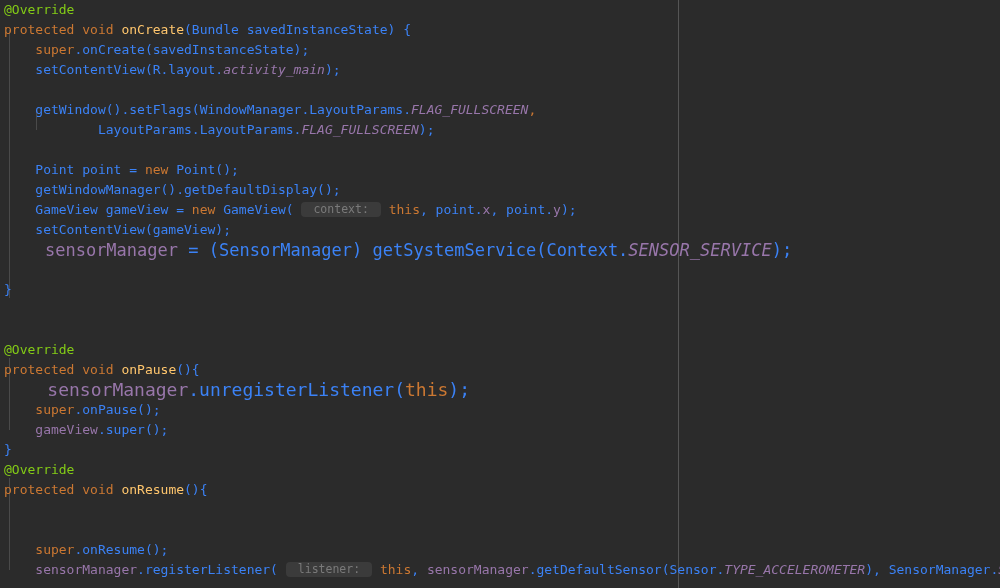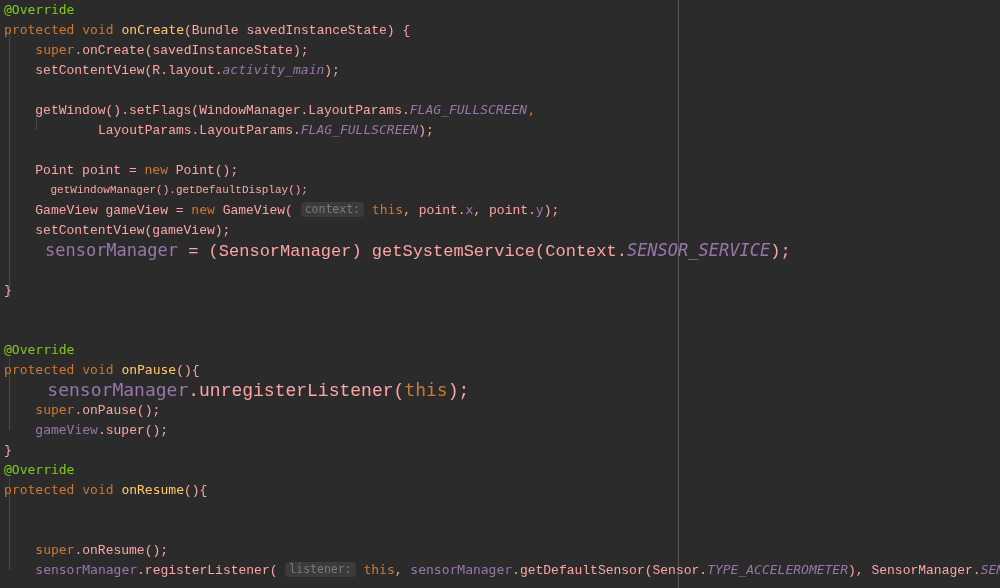--- a/index.html
+++ b/index.html
@@ -59,32 +59,32 @@
     padding-left: 4px;
     letter-spacing: 0px;
   }
 
   
   .tok-annotation { color: #84cc16; }
   .tok-keyword    { color: #cc7832; }
   .tok-method     { color: #ffc66d; }
   .tok-field      { color: #9876aa; }
   .tok-static     { color: #9876aa; font-style: italic; }
-  .tok-plain      { color: #fca5a5; font-family: Liberation Mono, monospace; }
+  .tok-plain      { color: #3b82f6; }
   .tok-comma      { color: #cc7832; }
 
   
   .param-hint {
     display: inline-block;
     background: #3b3b3b;
     color: #7a7a7a;
     border-radius: 4px;
     font-size: 11.5px;
     font-family: "DejaVu Sans Mono", "Liberation Mono", monospace;
-    padding: 0 4px;
+    padding: 0 12px;
     line-height: 15px;
     vertical-align: 1px;
     letter-spacing: 0px;
   }
 </style>
 </head>
 <body style="background: rgb(43, 43, 43);">
 
 <div id="editor" style="background: rgb(43, 43, 43);">
 
@@ -100,21 +100,21 @@
   <div class="code" id="code-lines">
       <div class="line" style="height: 20px; line-height: 20px; font-size: 13px;"><span class="tok-annotation">@Override</span></div>
       <div class="line" style="height: 20px; line-height: 20px; font-size: 13px;"><span class="tok-keyword">protected</span><span class="tok-plain"> </span><span class="tok-keyword">void</span><span class="tok-plain"> </span><span class="tok-method">onCreate</span><span class="tok-plain">(Bundle savedInstanceState) {</span></div>
       <div class="line" style="height: 20px; line-height: 20px; font-size: 13px;"><span>    </span><span class="tok-keyword">super</span><span class="tok-plain">.onCreate(savedInstanceState);</span></div>
       <div class="line" style="height: 20px; line-height: 20px; font-size: 13px;"><span>    </span><span class="tok-plain">setContentView(R.layout.</span><span class="tok-static">activity_main</span><span class="tok-plain">);</span></div>
       <div class="line" style="height: 20px; line-height: 20px; font-size: 13px;">&nbsp;</div>
       <div class="line" style="height: 20px; line-height: 20px; font-size: 13px;"><span>    </span><span class="tok-plain">getWindow().setFlags(WindowManager.LayoutParams.</span><span class="tok-static">FLAG_FULLSCREEN</span><span class="tok-comma">,</span></div>
       <div class="line" style="height: 20px; line-height: 20px; font-size: 13px;"><span>            </span><span class="tok-plain">LayoutParams.LayoutParams.</span><span class="tok-static">FLAG_FULLSCREEN</span><span class="tok-plain">);</span></div>
       <div class="line" style="height: 20px; line-height: 20px; font-size: 13px;">&nbsp;</div>
       <div class="line" style="height: 20px; line-height: 20px; font-size: 13px;"><span>    </span><span class="tok-plain">Point point = </span><span class="tok-keyword">new</span><span class="tok-plain"> Point();</span></div>
-      <div class="line" style="height: 20px; line-height: 20px; font-size: 11px; margin-left: 20px;"><span>    </span><span class="tok-plain">getWindowManager().getDefaultDisplay();</span></div>
+      <div class="line" style="height: 20px; line-height: 20px; font-size: 13px;"><span>    </span><span class="tok-plain">getWindowManager().getDefaultDisplay();</span></div>
       <div class="line" style="height: 20px; line-height: 20px; font-size: 13px;"><span>    </span><span class="tok-plain">GameView gameView = </span><span class="tok-keyword">new</span><span class="tok-plain"> GameView( </span><span class="param-hint">context:</span><span class="tok-plain"> </span><span class="tok-keyword">this</span><span class="tok-plain">, point.</span><span class="tok-field">x</span><span class="tok-plain">, point.</span><span class="tok-field">y</span><span class="tok-plain">);</span></div>
       <div class="line" style="height: 20px; line-height: 20px; font-size: 13px;"><span>    </span><span class="tok-plain">setContentView(gameView);</span></div>
       <div class="line" style="height: 20px; line-height: 20px; font-size: 17px;"><span>    </span><span class="tok-field">sensorManager</span><span class="tok-plain"> = (SensorManager) getSystemService(Context.</span><span class="tok-static">SENSOR_SERVICE</span><span class="tok-plain">);</span></div>
       <div class="line" style="height: 20px; line-height: 20px; font-size: 13px;">&nbsp;</div>
       <div class="line" style="height: 20px; line-height: 20px; font-size: 13px;"><span class="tok-plain">}</span></div>
       <div class="line" style="height: 20px; line-height: 20px; font-size: 13px;">&nbsp;</div>
       <div class="line" style="height: 20px; line-height: 20px; font-size: 13px;">&nbsp;</div>
       <div class="line" style="height: 20px; line-height: 20px; font-size: 13px;"><span class="tok-annotation">@Override</span></div>
       <div class="line" style="height: 20px; line-height: 20px; font-size: 13px;"><span class="tok-keyword">protected</span><span class="tok-plain"> </span><span class="tok-keyword">void</span><span class="tok-plain"> </span><span class="tok-method">onPause</span><span class="tok-plain">(){</span></div>
       <div class="line" style="height: 20px; line-height: 20px; font-size: 18px;"><span>    </span><span class="tok-field">sensorManager</span><span class="tok-plain">.unregisterListener(</span><span class="tok-keyword">this</span><span class="tok-plain">);</span></div>

